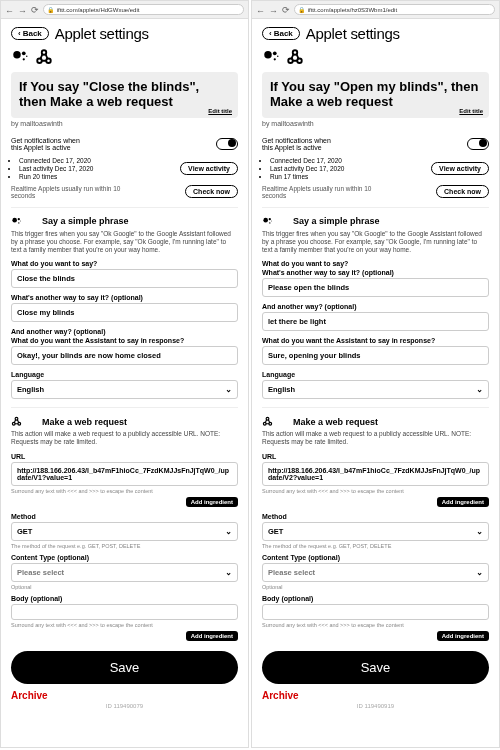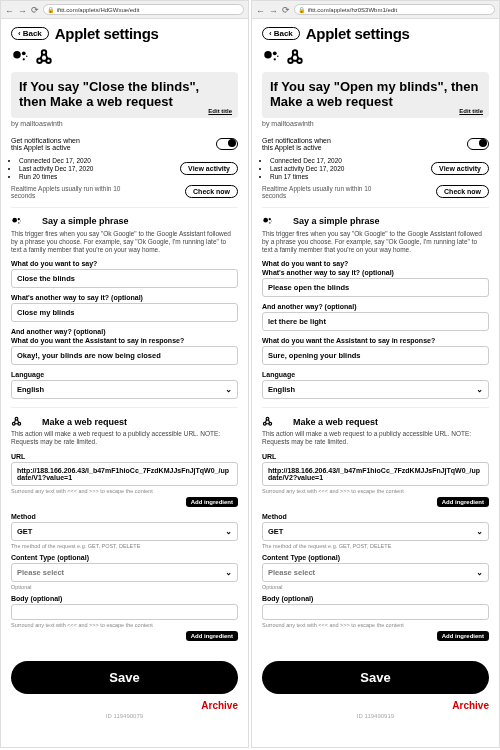--- a/index.html
+++ b/index.html
@@ -6,21 +6,21 @@
 body{background:#fff;display:flex;gap:2px}
 .pane{width:249px;border:1px solid #ddd;background:#fff;display:flex;flex-direction:column;height:748px;overflow:hidden}
 .browser-bar{height:18px;background:#f0f0f0;border-bottom:1px solid #ddd;display:flex;align-items:center;padding:0 4px;gap:4px;font-size:8px;color:#555}
 .nav-icon{font-size:9px;color:#666}
 .url{font-size:6px;color:#333;background:#fff;border:1px solid #ccc;border-radius:6px;padding:1px 4px;flex:1;white-space:nowrap;overflow:hidden}
 .content{padding:6px 10px 4px;overflow-y:auto;flex:1}
 .content::-webkit-scrollbar{width:4px}
 .content::-webkit-scrollbar-thumb{background:#ccc}
 .hdr{display:flex;align-items:center;gap:6px;margin-bottom:6px}
 .back-btn{border:1px solid #000;border-radius:10px;padding:1px 6px;font-size:8px;font-weight:bold;display:inline-flex;align-items:center;gap:2px}
-.page-title{font-size:15px;font-weight:700;letter-spacing:-0.3px}
+.page-title{font-size:15px;font-weight:400;letter-spacing:-0.3px}
 .icons-row{display:flex;gap:6px;margin:4px 0 6px}
 .svc-icon{width:18px;height:18px}
 .title-card{background:#eee;border-radius:4px;padding:8px;margin-bottom:2px;position:relative}
 .title-card h2{font-size:13px;font-weight:900;line-height:1.15}
 .edit-title{position:absolute;right:6px;bottom:4px;font-size:6px;font-weight:bold;text-decoration:underline}
 .byline{font-size:7px;color:#555;margin:2px 0 10px}
 .notif-row{display:flex;justify-content:space-between;align-items:center;font-size:7px;margin-bottom:6px}
 .toggle{width:22px;height:12px;border:1.5px solid #000;border-radius:6px;position:relative}
 .toggle::after{content:"";width:8px;height:8px;background:#000;border-radius:50%;position:absolute;right:1px;top:0.5px}
 .meta-row{display:flex;justify-content:space-between;align-items:center;margin-bottom:4px}
@@ -32,22 +32,22 @@
 .sec-hdr{display:flex;align-items:center;gap:20px;font-size:9px;font-weight:900;margin-bottom:3px}
 .mini-icon{width:11px;height:11px}
 .sec-desc{font-size:6.5px;color:#444;margin-bottom:6px;line-height:1.25}
 .fld-label{font-size:7px;font-weight:bold;margin-bottom:2px}
 .fld{border:1px solid #ccc;border-radius:3px;padding:4px 5px;font-size:7.5px;font-weight:bold;margin-bottom:6px;display:flex;justify-content:space-between;align-items:center}
 .fld-weak{font-weight:bold;color:#777}
 .chev{font-size:8px}
 .helper{font-size:5.5px;color:#888;margin:-4px 0 5px}
 .ingr-row{display:flex;justify-content:flex-end;margin:-2px 0 6px}
 .ingr-btn{background:#000;color:#fff;font-size:6px;font-weight:bold;padding:2px 5px;border-radius:3px}
-.save-btn{background:#000;color:#fff;text-align:center;border-radius:20px;padding:9px;font-size:13px;font-weight:bold;margin:20px 0 4px}
-.archive{color:#d40000;font-size:10px;font-weight:bold;text-align:right;margin:6px 0 2px}
+.save-btn{background:#000;color:#fff;text-align:center;border-radius:20px;padding:9px;font-size:13px;font-weight:normal;margin:10px 0 4px}
+.archive{color:#d40000;font-size:10px;font-weight:bold;text-align:left;margin:6px 0 2px}
 .idline{font-size:6px;color:#aaa;text-align:center;margin-bottom:4px}
 </style>
 </head>
 <body>
 
 <div class="pane">
   <div class="browser-bar">
     <span class="nav-icon">←</span>
     <span class="nav-icon">→</span>
     <span class="nav-icon">⟳</span>
@@ -109,21 +109,21 @@
     <div class="fld">
         <span>Close the blinds</span>
       </div>
     <div class="fld-label">What's another way to say it? (optional)</div>
     <div class="fld">
         <span>Close my blinds</span>
       </div>
     <div class="fld-label">And another way? (optional)</div>
     <div class="fld-label">What do you want the Assistant to say in response?</div>
     <div class="fld">
-        <span>Okay!, your blinds are now being closed</span>
+        <span>Okay!, your blinds are now home closed</span>
       </div>
     <div class="fld-label">Language</div>
     <div class="fld">
         <span>English</span>
         <span class="chev">⌄</span>
       </div>
     <hr class="hr">
     <div class="sec-hdr">
         <svg class="mini-icon" viewBox="0 0 24 24" fill="none" stroke="#000" stroke-width="2.5">
           <circle cx="12" cy="6" r="3"></circle>

